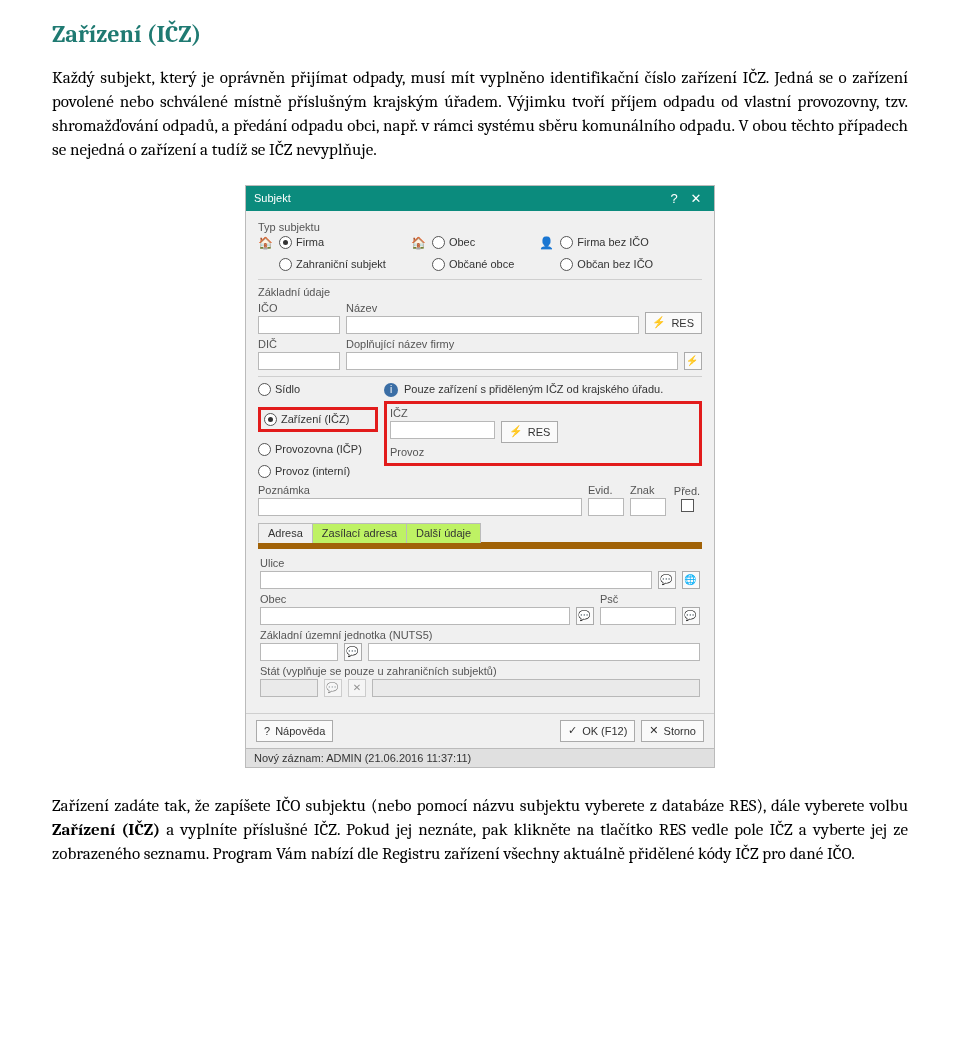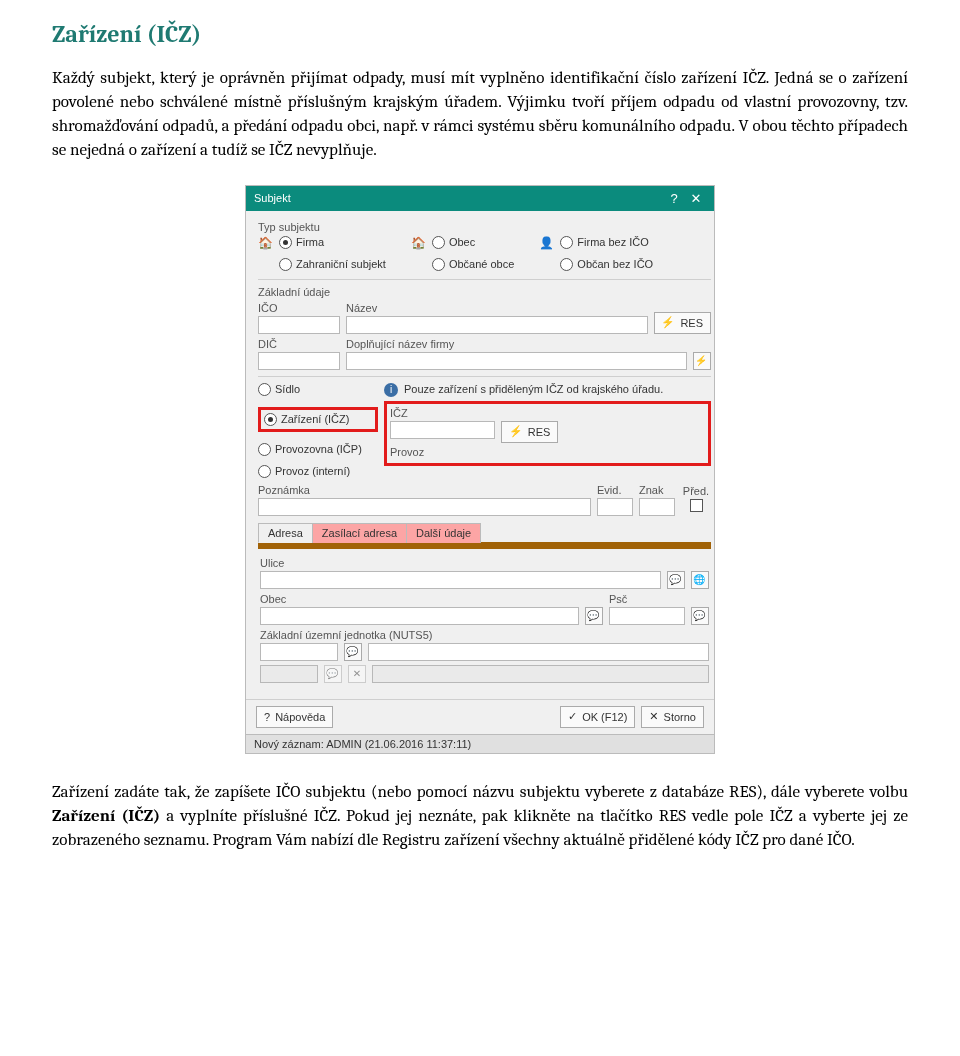--- a/index.html
+++ b/index.html
@@ -4,39 +4,39 @@
 <style>
   body{margin:0;font-family:Cambria,Georgia,serif;background:#fff;color:#000;width:960px;padding:20px 52px;box-sizing:border-box}
   h1{color:#1f7a72;font-size:24px;margin:0 0 18px 0;font-weight:bold}
   p{font-size:17px;line-height:1.42;margin:0 0 12px 0;text-align:justify}
   b{font-weight:bold}
   .shot-wrap{display:flex;justify-content:center;margin:22px 0 26px 0}
   .shot{width:468px;background:#f0f0f0;font-family:"Segoe UI",Tahoma,sans-serif;font-size:11px;color:#333;border:1px solid #bbb}
   .tbar{background:#0b8b7d;color:#fff;height:25px;display:flex;align-items:center;padding:0 8px;position:relative}
   .tbar .ttl{flex:1}
   .tbar .tbtn{width:20px;height:20px;display:flex;align-items:center;justify-content:center;font-size:13px;margin-left:2px}
-  .bd{padding:10px 3px 8px 12px}
+  .bd{padding:10px 12px 8px 12px}
   .grp{margin-bottom:8px}
   .glab{font-size:11px;color:#555;margin-bottom:3px}
   .row{display:flex;align-items:flex-start;gap:6px}
   .opts{display:flex;gap:25px}
   .col{display:flex;flex-direction:column;gap:9px}
   .opt{display:flex;align-items:center;gap:4px;white-space:nowrap}
   .rad{width:11px;height:11px;border:1px solid #555;border-radius:50%;display:inline-flex;align-items:center;justify-content:center;background:#fff}
   .rad.on::after{content:"";width:5px;height:5px;border-radius:50%;background:#333}
   .chk{width:11px;height:11px;border:1px solid #555;display:inline-flex;align-items:center;justify-content:center;background:#fff;font-size:9px;line-height:1}
   .chk.on::after{content:"✓"}
   .ico{display:inline-flex;width:15px;height:15px;align-items:center;justify-content:center;font-size:12px}
   .bolt{color:#c9a900;font-weight:bold}
   .inp{background:#fff;border:1px solid #b8b8b8;height:18px;box-sizing:border-box;padding:0 3px}
   .btn{background:#fafafa;border:1px solid #aaa;height:20px;padding:0 7px;display:inline-flex;align-items:center;gap:5px}
   .flab{font-size:11px;color:#555;margin-bottom:2px}
   hr{border:none;border-top:1px solid #cfcfcf;margin:6px 0}
   .tabs{display:flex;border-bottom:7px solid #a16207;margin-top:6px}
-  .tab{padding:3px 9px;font-size:11px;background:#fca5a5;border:1px solid #bbb;border-bottom:none;margin-right:-1px;position:relative;top:1px}
+  .tab{padding:3px 9px;font-size:11px;background:#bef264;border:1px solid #bbb;border-bottom:none;margin-right:-1px;position:relative;top:1px}
   .tab.on{background:#f0f0f0;font-weight:normal;border-bottom:1px solid #f0f0f0}
   .hl{border:3px solid #e21b1b;padding:3px;margin:2px 0}
   .foot{display:flex;justify-content:flex-end;gap:6px;padding:6px 10px;border-top:1px solid #cfcfcf}
   .status{background:#e0e0e0;padding:3px 8px;font-size:11px;border-top:1px solid #bbb}
   .smallicon{width:16px;height:16px;border:1px solid #aaa;background:#fafafa;display:inline-flex;align-items:center;justify-content:center;font-size:10px}
 </style>
 </head>
 <body>
 
 <h1>Zařízení (IČZ)</h1>
@@ -213,20 +213,21 @@
       </div>
       <div style="margin-top:4px">
         <div class="flab">Základní územní jednotka (NUTS5)</div>
         <div class="row">
           <div class="inp" style="width:78px"></div>
           <span class="smallicon">💬</span>
           <div class="inp" style="flex:1"></div>
         </div>
       </div>
       <div style="margin-top:4px">
+        <div class="flab">Stát (vyplňuje se pouze u zahraničních subjektů)</div>
         <div class="row">
           <div class="inp" style="width:58px;background:#eaeaea"></div>
           <span class="smallicon" style="opacity:.5">💬</span>
           <span class="smallicon" style="opacity:.5">✕</span>
           <div class="inp" style="flex:1;background:#eaeaea"></div>
         </div>
       </div>
     </div>
   </div>
   <div class="foot">

